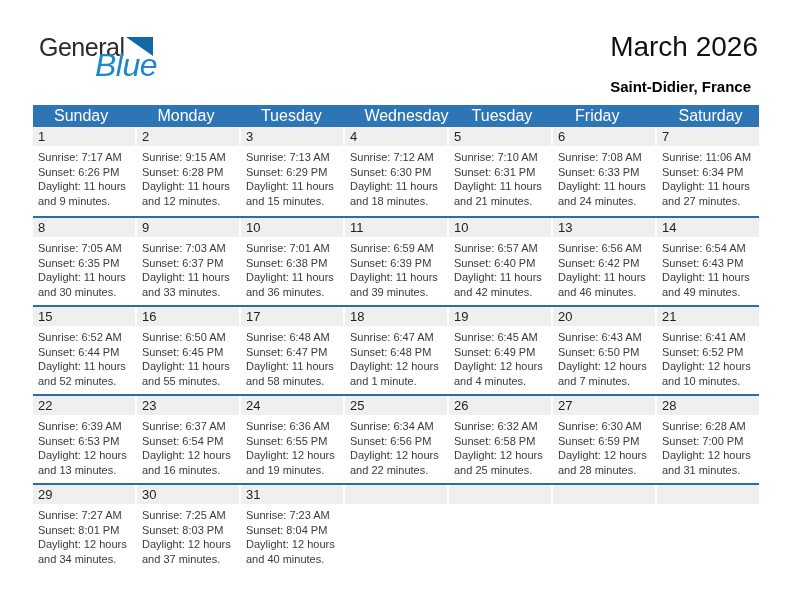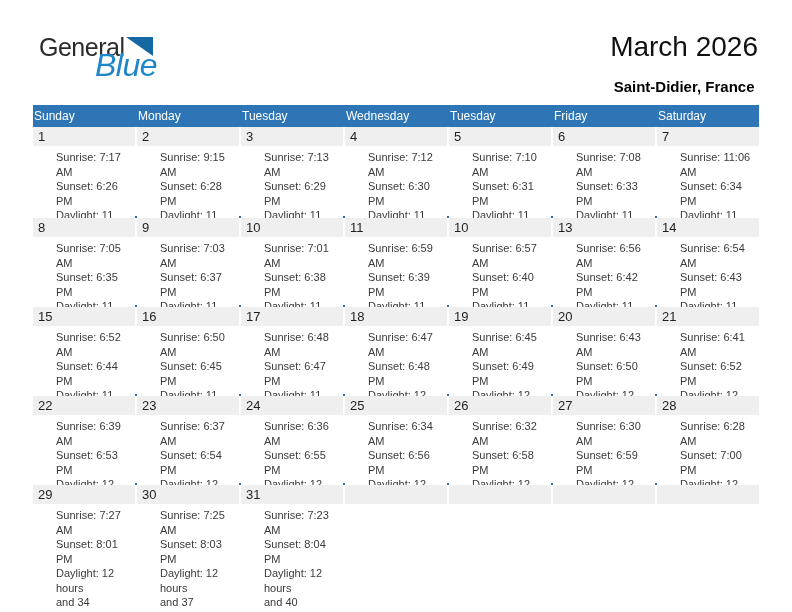--- a/index.html
+++ b/index.html
@@ -21,37 +21,37 @@
   
   .logo{position:absolute;left:39px;top:34px;}
   .logo-row{display:flex;align-items:flex-start;}
   .logo-general{font-size:25px;color:#2B2B2B;letter-spacing:-0.5px;line-height:26px;}
   .logo-triangle{width:0;height:0;border-top:19px solid var(--logo-triangle);
     border-left:27px solid transparent;margin:3px 0 0 2px;}
   .logo-blue{font-size:32px;color:var(--logo-blue);letter-spacing:-0.5px;
     line-height:24px;margin:-7px 0 0 56px;font-style:italic;}
 
   
-  .titles{position:absolute;right:34px;top:30px;text-align:center;}
+  .titles{position:absolute;right:34px;top:30px;text-align:left;}
   .title{font-size:28px;color:var(--title-text);line-height:34px;}
   .subtitle{font-size:15px;font-weight:bold;color:#000;line-height:22px;margin-top:12px;}
 
   
   .calendar{position:absolute;left:33px;top:105px;width:726px;}
   .weekday-row{display:grid;grid-template-columns:repeat(7,1fr);column-gap:2px;
     background:var(--header-bar);height:22px;}
-  .weekday-cell{color:var(--weekday-text);font-size:12px;line-height:22px;padding-left:1px;}
+  .weekday-cell{color:var(--weekday-text);font-size:16px;line-height:22px;padding-left:21px;}
 
   .week-row{display:grid;grid-template-columns:repeat(7,1fr);column-gap:2px;
     height:89px;border-top:2px solid var(--week-divider);background:#fff;}
   .weeks .week-row:first-child{border-top:none;}
   .day-cell{background:#fff;}
   .day-num{height:19px;background:var(--day-strip);font-size:13px;line-height:19px;
     padding-left:5px;color:var(--day-number-text);}
-  .day-details{padding:4px 4px 0 5px;font-size:11px;line-height:14.5px;color:var(--body-text);margin-left:18px;}
+  .day-details{padding:4px 4px 0 5px;font-size:11px;line-height:14.5px;color:var(--body-text);}
   .daylight{white-space:pre-line;}
 </style>
 </head>
 <body>
 
 <div class="page">
 
   <div class="logo">
     <div class="logo-row">
       <span class="logo-general">General</span>

